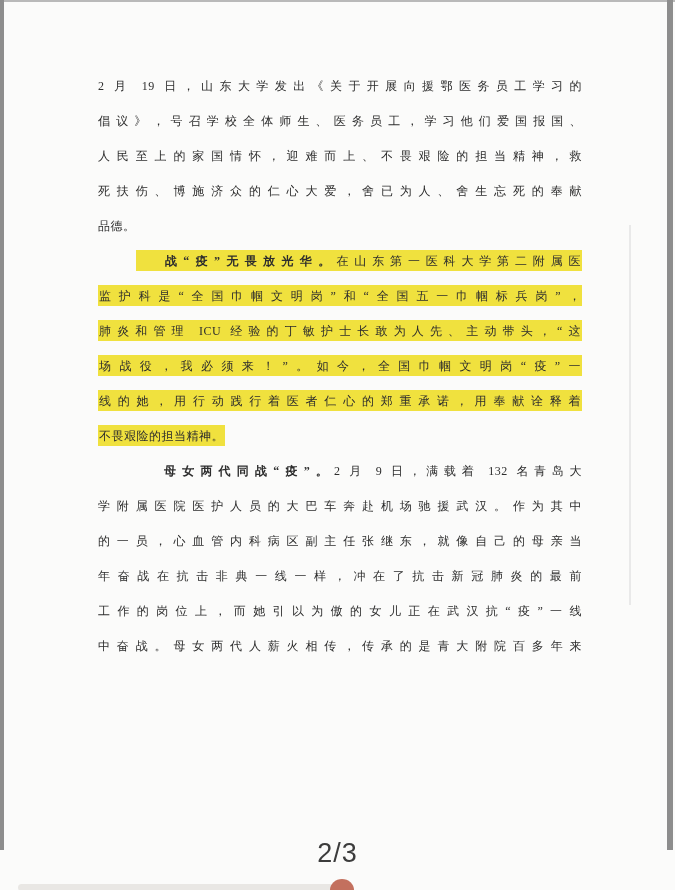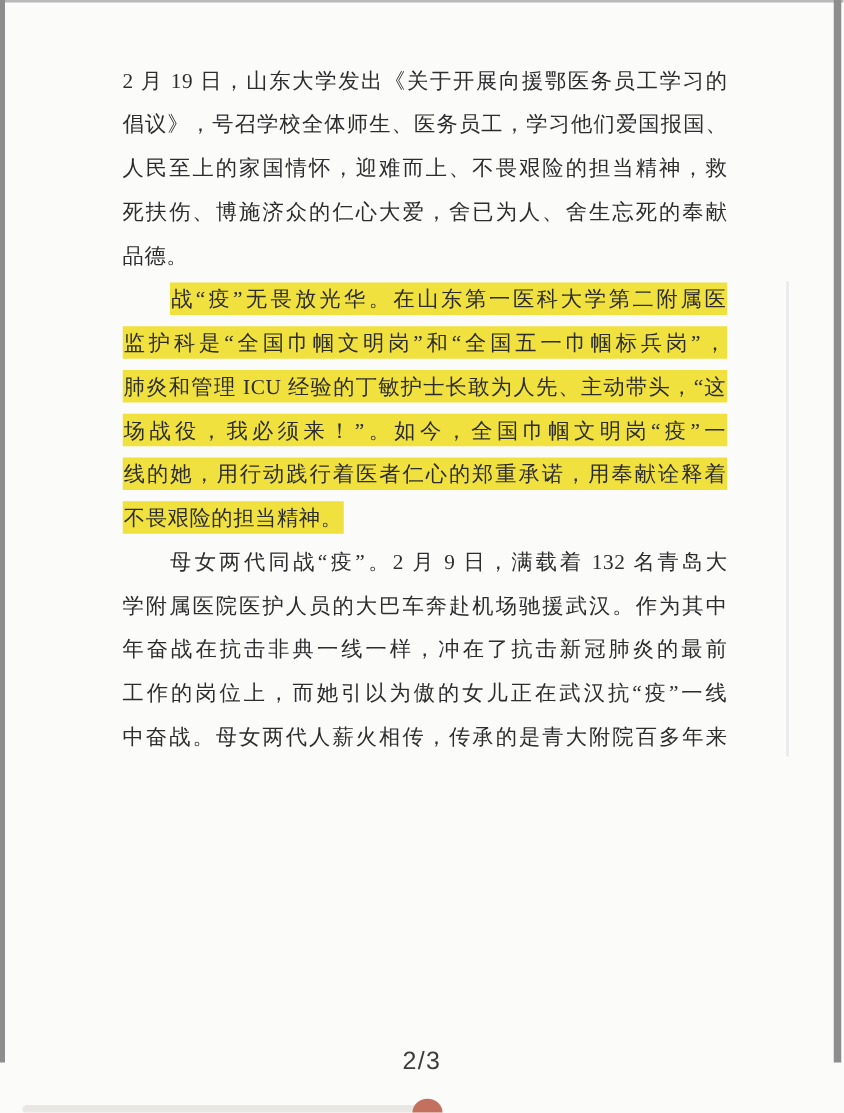--- a/index.html
+++ b/index.html
@@ -11,33 +11,33 @@
   body{background:var(--pagebg);font-family:"Liberation Serif", serif;position:relative;}
 
   .viewer{position:absolute;inset:0;background:var(--pagebg);}
 
   .edge-left{position:absolute;left:0;top:0;width:4px;height:850px;background:var(--edge);}
   .edge-right{position:absolute;left:667px;top:0;width:6px;height:850px;background:var(--edge);}
   .hairline-top{position:absolute;left:0;top:0;width:675px;height:2px;background:var(--hairline);opacity:.7;}
   .scan-line{position:absolute;left:629px;top:225px;width:2px;height:380px;background:#e9e9e9;}
 
   .doc-text{
-    position:absolute;left:98px;top:47px;width:484px;height:775px;
-    font-size:17px;line-height:35px;color:var(--ink);
+    position:absolute;left:98px;top:69px;width:484px;height:775px;
+    font-size:12px;line-height:35px;color:var(--ink);
     letter-spacing:.5px;overflow:hidden;
   }
   .line{white-space:nowrap;text-align:justify;height:35px;}
   .line.fill{text-align-last:justify;-moz-text-align-last:justify;}
   .line.indent{text-indent:38px;}
-  .line b{font-weight:400;letter-spacing:1px;}
+  .line b{font-weight:700;letter-spacing:1px;margin-left:28px;}
   .hl{background:var(--hl);padding:4px 1px 3px 1px;}
 
   .pager{
     position:absolute;left:0;top:838px;width:675px;text-align:center;
-    font-family:"Liberation Sans", sans-serif;font-size:20px;color:var(--pager);
+    font-family:"Liberation Sans", sans-serif;font-size:27px;color:var(--pager);
     letter-spacing:1px;
   }
   .peek-bar{
     position:absolute;left:18px;top:884px;width:315px;height:7px;
     background:var(--peekbar);border-radius:4px;
   }
   .peek-dot{
     position:absolute;left:330px;top:879px;width:24px;height:22px;
     background:var(--dot);border-radius:50%;
   }
@@ -58,20 +58,21 @@
       <div class="line fill"><span>死扶伤、博施济众的仁心大爱，舍已为人、舍生忘死的奉献</span></div>
       <div class="line"><span>品德。</span></div>
       <div class="line fill indent"><span class="hl"><b>战“疫”无畏放光华。</b>在山东第一医科大学第二附属医</span></div>
       <div class="line fill"><span class="hl">监护科是“全国巾帼文明岗”和“全国五一巾帼标兵岗”，</span></div>
       <div class="line fill"><span class="hl">肺炎和管理 ICU 经验的丁敏护士长敢为人先、主动带头，“这</span></div>
       <div class="line fill"><span class="hl">场战役，我必须来！”。如今，全国巾帼文明岗“疫”一</span></div>
       <div class="line fill"><span class="hl">线的她，用行动践行着医者仁心的郑重承诺，用奉献诠释着</span></div>
       <div class="line"><span class="hl">不畏艰险的担当精神。</span></div>
       <div class="line fill indent"><span><b>母女两代同战“疫”。</b>2 月 9 日，满载着 132 名青岛大</span></div>
       <div class="line fill"><span>学附属医院医护人员的大巴车奔赴机场驰援武汉。作为其中</span></div>
+      <div class="line fill"><span>的一员，心血管内科病区副主任张继东，就像自己的母亲当</span></div>
       <div class="line fill"><span>年奋战在抗击非典一线一样，冲在了抗击新冠肺炎的最前</span></div>
       <div class="line fill"><span>工作的岗位上，而她引以为傲的女儿正在武汉抗“疫”一线</span></div>
       <div class="line fill"><span>中奋战。母女两代人薪火相传，传承的是青大附院百多年来</span></div>
     </div>
 
   <div class="pager">2/3</div>
 
   <div class="peek-bar"></div>
   <div class="peek-dot"></div>
 </div>

